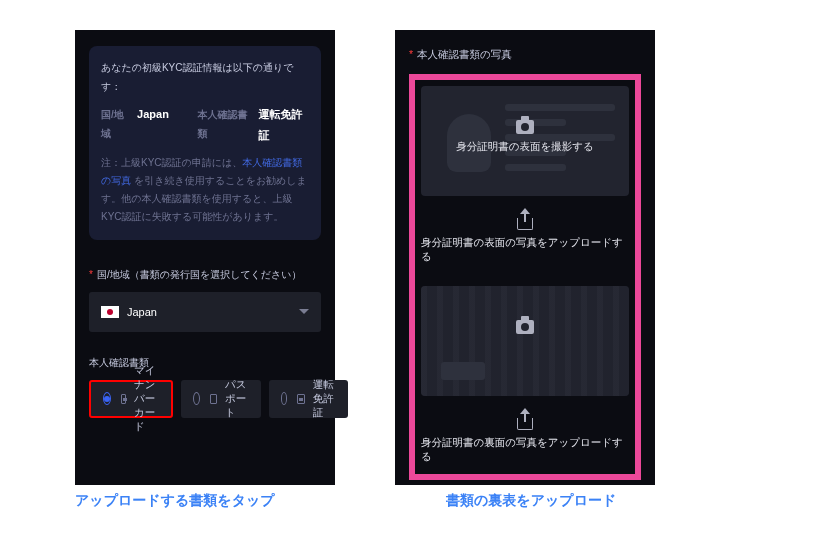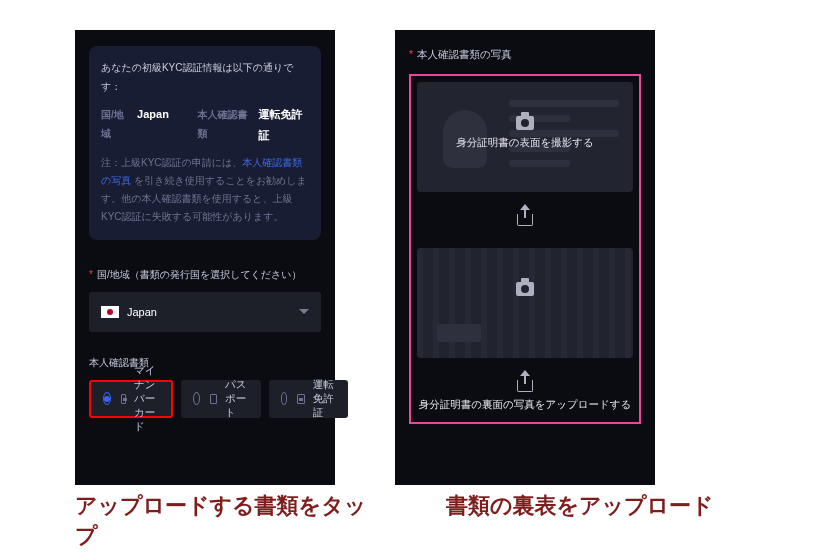--- a/index.html
+++ b/index.html
@@ -96,21 +96,21 @@
       position: relative;
     }
     .opt-icon.card::after { content: ""; position: absolute; left: 1px; top: 3px; width: 4px; height: 3px; background: #6e7291; }
 
     
     .sec-title { 
       font-size: 10.5px; color: #c7cbe0; 
       padding: 2px 0 12px 0;
     }
     .upload-outline {
-      border: 2px solid #ec4899;
+      border: 6px solid #ec4899;
       padding: 6px;
       display: flex; flex-direction: column; gap: 18px;
     }
     .doc-slot {
       position: relative;
       display: flex; flex-direction: column;
       align-items: center;
       gap: 30px;
     }
     .doc-placeholder {
@@ -198,23 +198,23 @@
       border-bottom: 16px solid transparent;
       border-left: 22px solid #ff0000;
     }
     .captions {
       display: flex;
       padding: 6px 60px 0 75px;
       gap: 66px;
     }
     .caption {
       width: 305px;
-      color: #7f1d1d;
+      color: #3b82f6;
       font-weight: bold;
-      font-size: 22px;
+      font-size: 14px;
       line-height: 1.35;
     }
   </style>
 </head>
 <body>
 
 <div class="screens">
 
   <div class="phone">
     <div class="info-box">
@@ -279,20 +279,21 @@
             <div class="ph-line short"></div>
             <div class="ph-line short"></div>
           </div>
           <div class="slot-action">
             <span class="icon-camera"></span>
             <span>身分証明書の表面を撮影する</span>
           </div>
         </div>
         <div class="slot-action second-action">
           <span class="icon-upload"></span>
+          <span>身分証明書の表面の写真をアップロードする</span>
         </div>
       </div>
 
       <div class="doc-slot">
         <div class="doc-placeholder">
           <div class="ph-stripes"></div>
           <div class="ph-chip"></div>
           <div class="slot-action">
             <span class="icon-camera"></span>
           </div>

